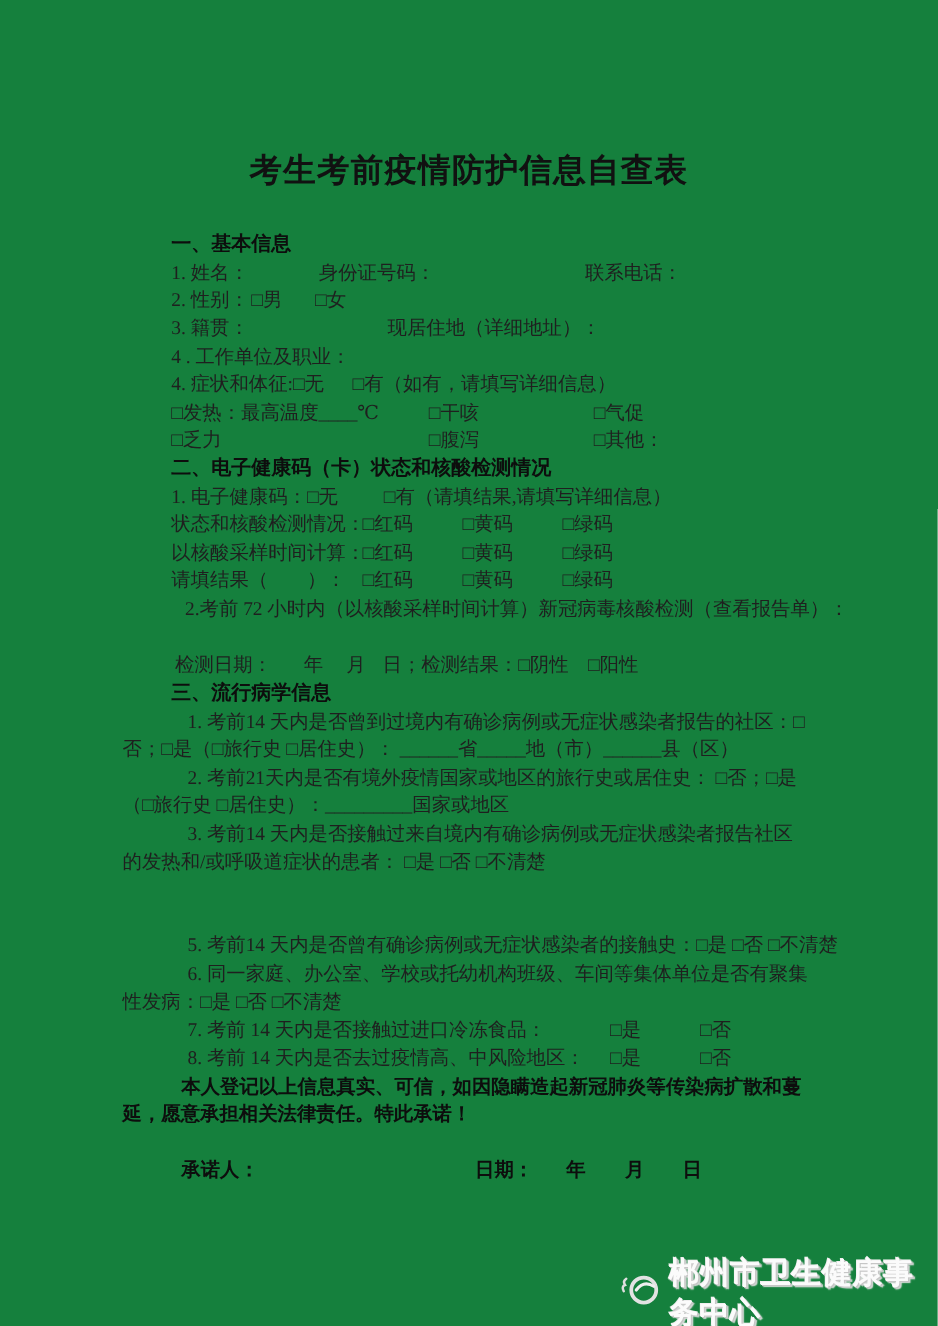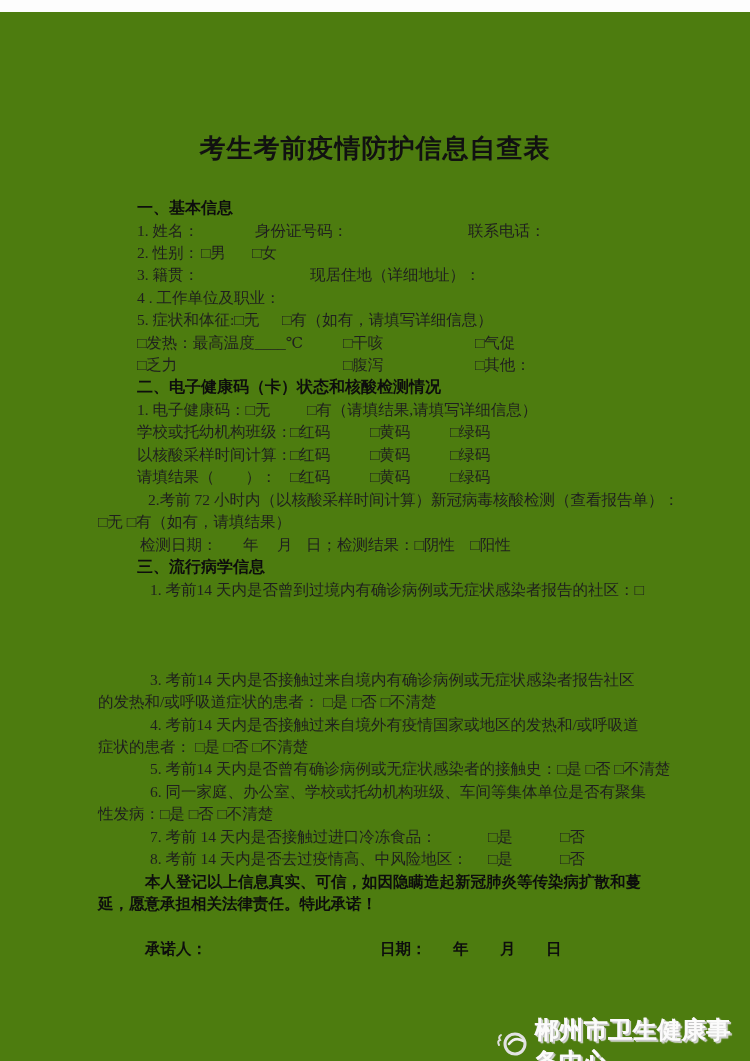--- a/index.html
+++ b/index.html
@@ -1,21 +1,21 @@
 <!DOCTYPE html>
 <html><head>
 <meta charset="utf-8">
 <style>
   html,body{margin:0;padding:0;}
   body{
     width:750px;height:1061px;position:relative;background:#fdfdfd;
     font-family:"Liberation Serif","DejaVu Serif",serif;color:#1f1f1f;
     overflow:hidden;
   }
-  .page{position:absolute;inset:0;background:#4d7c0f;margin-top:12px;}
+  .page{position:absolute;inset:0;background:#15803d;}
   .title{
     position:absolute;top:119px;left:0;width:750px;text-align:center;
     font-size:26px;font-weight:bold;letter-spacing:1px;color:#111;
   }
   .ln{position:absolute;left:0;top:0;width:750px;height:22px;line-height:22px;
       font-size:15.5px;white-space:nowrap;}
   .seg{position:absolute;white-space:nowrap;}
   .hd{font-weight:bold;font-family:"Liberation Sans","DejaVu Sans",sans-serif;color:#0d0d0d;font-size:16px;}
   .b{font-weight:bold;color:#0d0d0d;}
   .wm{position:absolute;top:1014px;left:496px;height:40px;display:flex;align-items:center;}
@@ -52,21 +52,21 @@
   <div class="ln" style="top:252px">
     <span class="seg" style="left:137px">3. 籍贯：</span>
     <span class="seg" style="left:310px">现居住地（详细地址）：</span>
   </div>
 
   <div class="ln" style="top:275px">
     <span class="seg" style="left:137px">4 . 工作单位及职业：</span>
   </div>
 
   <div class="ln" style="top:297px">
-    <span class="seg" style="left:137px">5. 症状和体征:□无</span>
+    <span class="seg" style="left:137px">4. 症状和体征:□无</span>
     <span class="seg" style="left:282px">□有（如有，请填写详细信息）</span>
   </div>
 
   <div class="ln" style="top:320px">
     <span class="seg" style="left:137px">□发热：最高温度____℃</span>
     <span class="seg" style="left:343px">□干咳</span>
     <span class="seg" style="left:475px">□气促</span>
   </div>
 
   <div class="ln" style="top:342px">
@@ -78,21 +78,21 @@
   <div class="ln" style="top:364px">
     <span class="seg hd" style="left:137px">二、电子健康码（卡）状态和核酸检测情况</span>
   </div>
 
   <div class="ln" style="top:387px">
     <span class="seg" style="left:137px">1. 电子健康码：□无</span>
     <span class="seg" style="left:307px">□有（请填结果,请填写详细信息）</span>
   </div>
 
   <div class="ln" style="top:409px">
-    <span class="seg" style="left:137px">学校或托幼机构班级：</span>
+    <span class="seg" style="left:137px">状态和核酸检测情况：</span>
     <span class="seg" style="left:290px">□红码</span>
     <span class="seg" style="left:370px">□黄码</span>
     <span class="seg" style="left:450px">□绿码</span>
   </div>
 
   <div class="ln" style="top:432px">
     <span class="seg" style="left:137px">以核酸采样时间计算：</span>
     <span class="seg" style="left:290px">□红码</span>
     <span class="seg" style="left:370px">□黄码</span>
     <span class="seg" style="left:450px">□绿码</span>
@@ -102,53 +102,53 @@
     <span class="seg" style="left:137px">请填结果（　　）：</span>
     <span class="seg" style="left:290px">□红码</span>
     <span class="seg" style="left:370px">□黄码</span>
     <span class="seg" style="left:450px">□绿码</span>
   </div>
 
   <div class="ln" style="top:477px">
     <span class="seg" style="left:148px">2.考前 72 小时内（以核酸采样时间计算）新冠病毒核酸检测（查看报告单）：</span>
   </div>
 
-  <div class="ln" style="top:499px">
-    <span class="seg" style="left:98px">□无 □有（如有，请填结果）</span>
-  </div>
 
   <div class="ln" style="top:522px">
     <span class="seg" style="left:140px">检测日期：</span>
     <span class="seg" style="left:243px">年</span>
     <span class="seg" style="left:277px">月</span>
     <span class="seg" style="left:306px">日；检测结果：□阴性　□阳性</span>
   </div>
 
   <div class="ln" style="top:544px">
     <span class="seg hd" style="left:137px">三、流行病学信息</span>
   </div>
 
   <div class="ln" style="top:567px">
     <span class="seg" style="left:150px">1. 考前14 天内是否曾到过境内有确诊病例或无症状感染者报告的社区：□</span>
   </div>
+  <div class="ln" style="top:589px">
+    <span class="seg" style="left:98px">否；□是（□旅行史 □居住史）： ______省_____地（市）______县（区）</span>
+  </div>
 
+  <div class="ln" style="top:612px">
+    <span class="seg" style="left:150px">2. 考前21天内是否有境外疫情国家或地区的旅行史或居住史： □否；□是</span>
+  </div>
+  <div class="ln" style="top:634px">
+    <span class="seg" style="left:98px">（□旅行史 □居住史）：_________国家或地区</span>
+  </div>
 
   <div class="ln" style="top:657px">
     <span class="seg" style="left:150px">3. 考前14 天内是否接触过来自境内有确诊病例或无症状感染者报告社区</span>
   </div>
   <div class="ln" style="top:679px">
     <span class="seg" style="left:98px">的发热和/或呼吸道症状的患者： □是 □否 □不清楚</span>
   </div>
 
-  <div class="ln" style="top:702px">
-    <span class="seg" style="left:150px">4. 考前14 天内是否接触过来自境外有疫情国家或地区的发热和/或呼吸道</span>
-  </div>
-  <div class="ln" style="top:724px">
-    <span class="seg" style="left:98px">症状的患者： □是 □否 □不清楚</span>
-  </div>
 
   <div class="ln" style="top:746px">
     <span class="seg" style="left:150px">5. 考前14 天内是否曾有确诊病例或无症状感染者的接触史：□是 □否 □不清楚</span>
   </div>
 
   <div class="ln" style="top:769px">
     <span class="seg" style="left:150px">6. 同一家庭、办公室、学校或托幼机构班级、车间等集体单位是否有聚集</span>
   </div>
   <div class="ln" style="top:791px">
     <span class="seg" style="left:98px">性发病：□是 □否 □不清楚</span>

